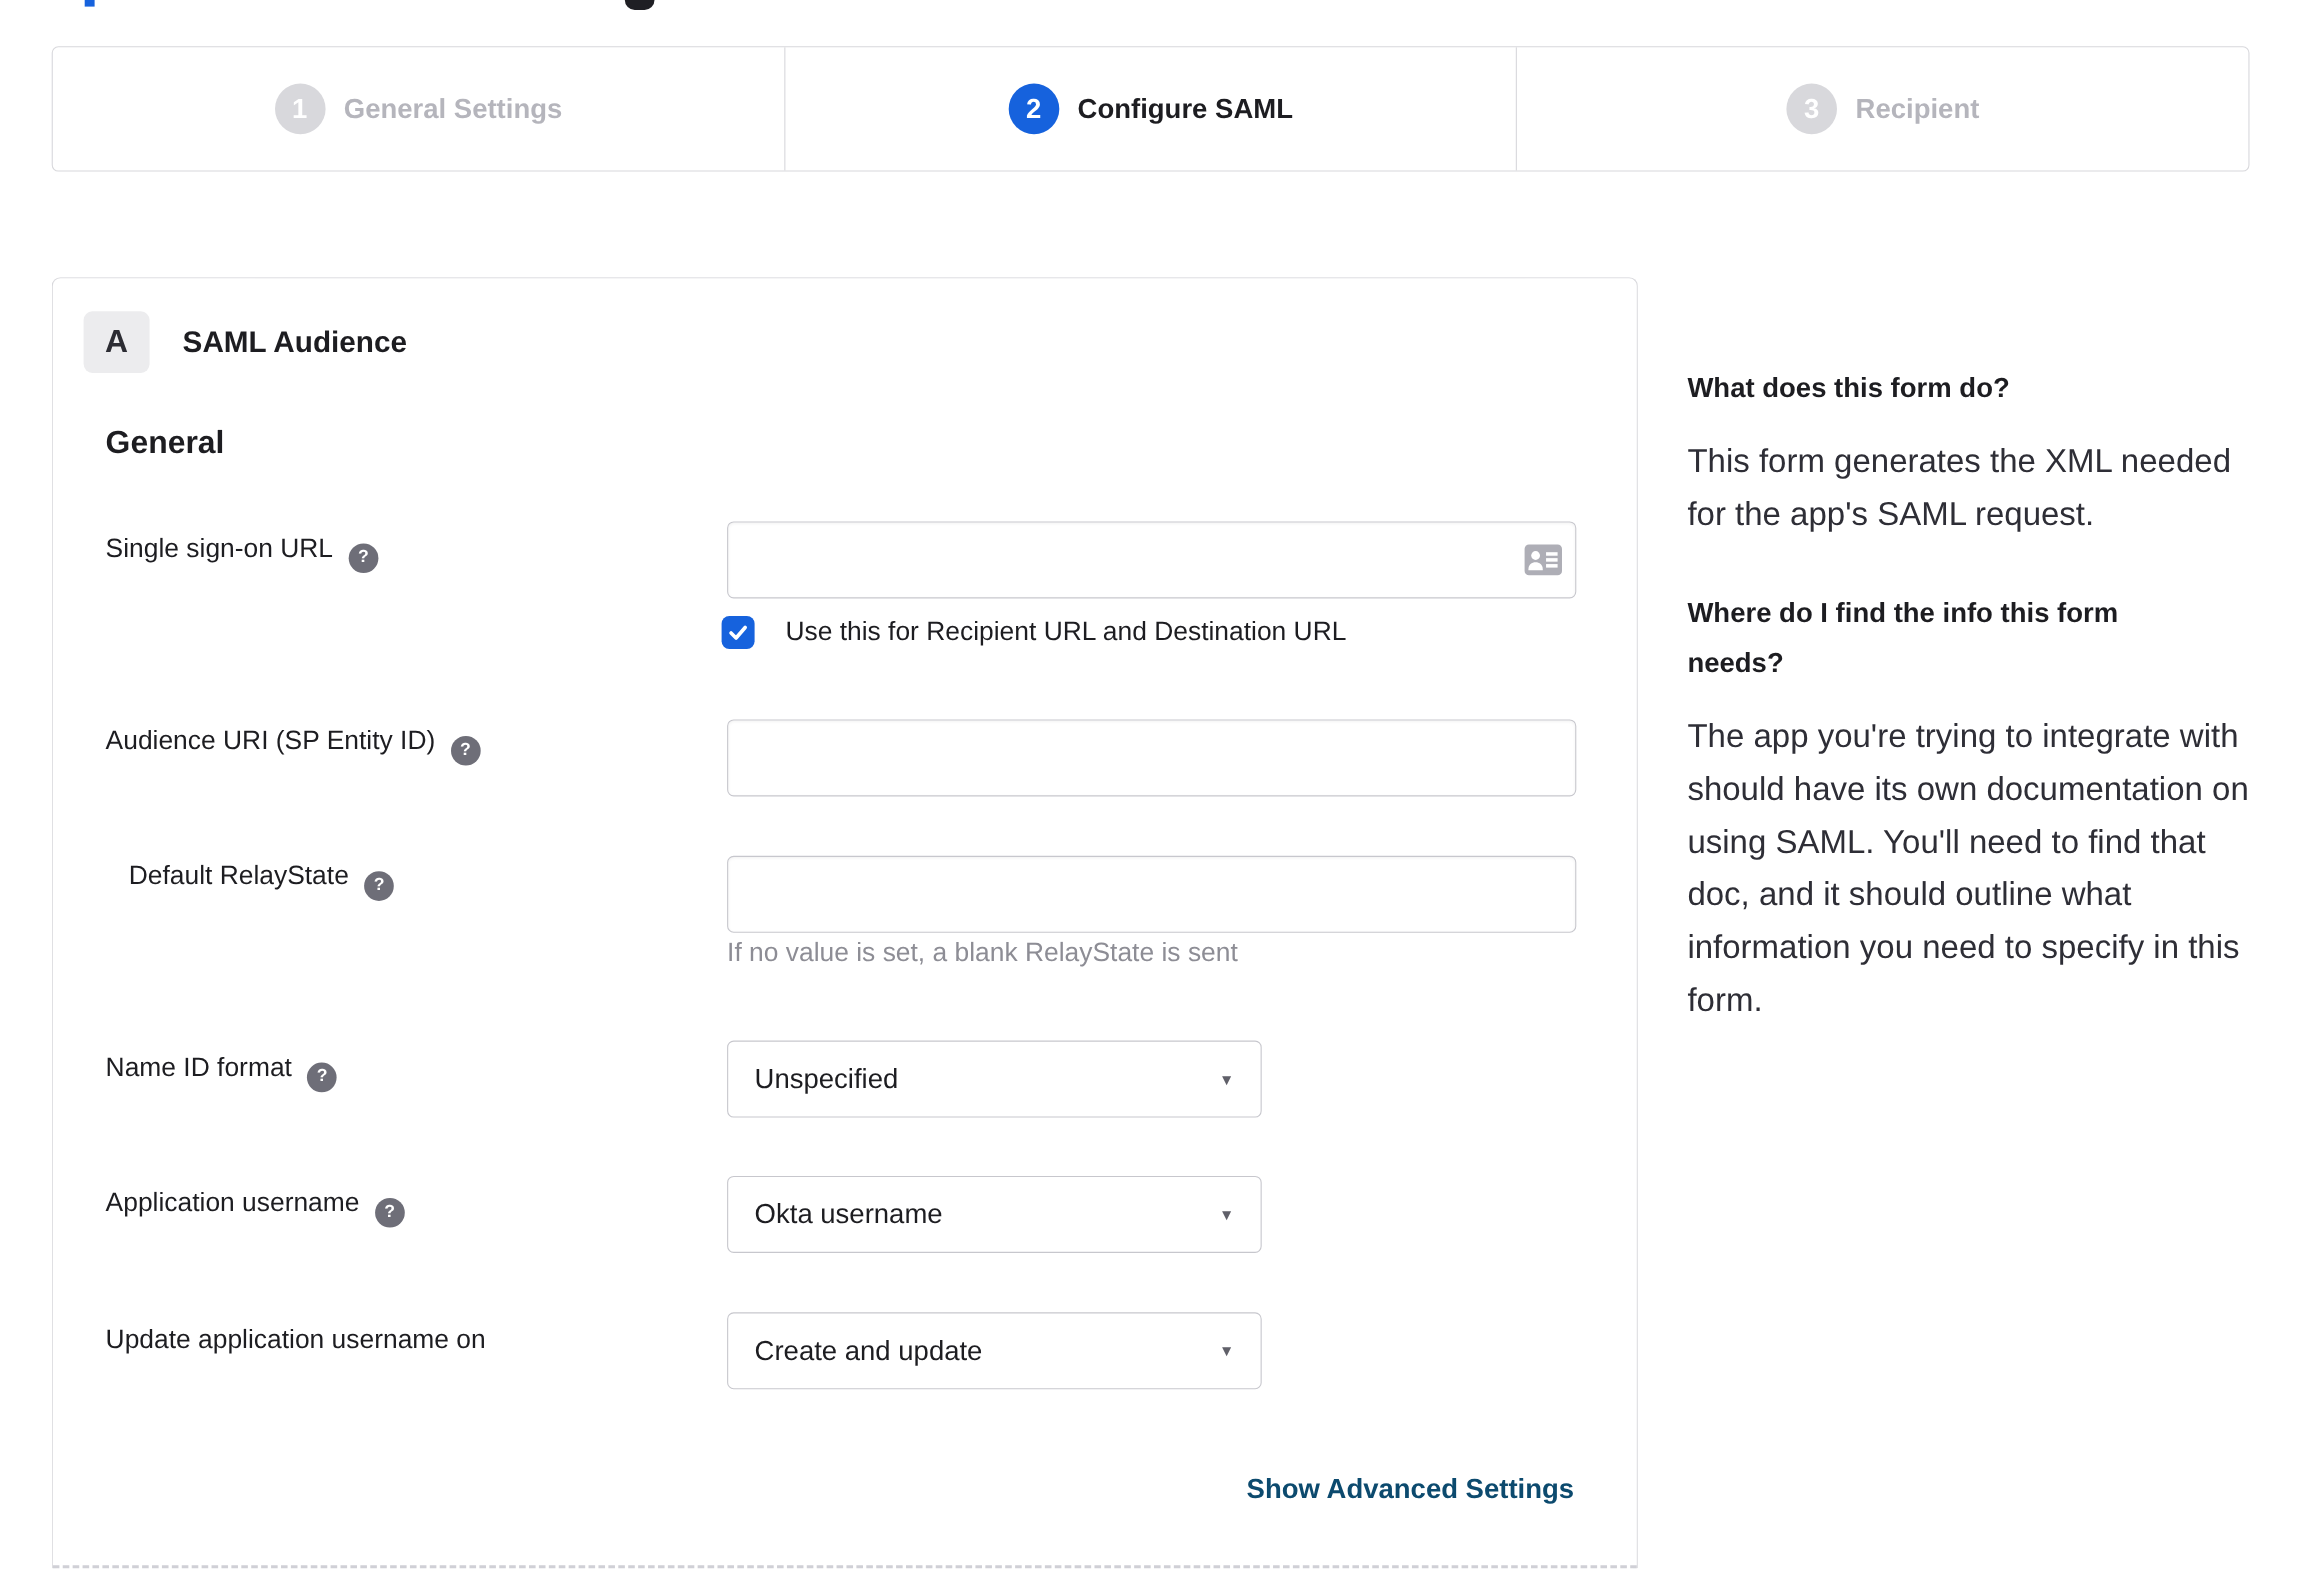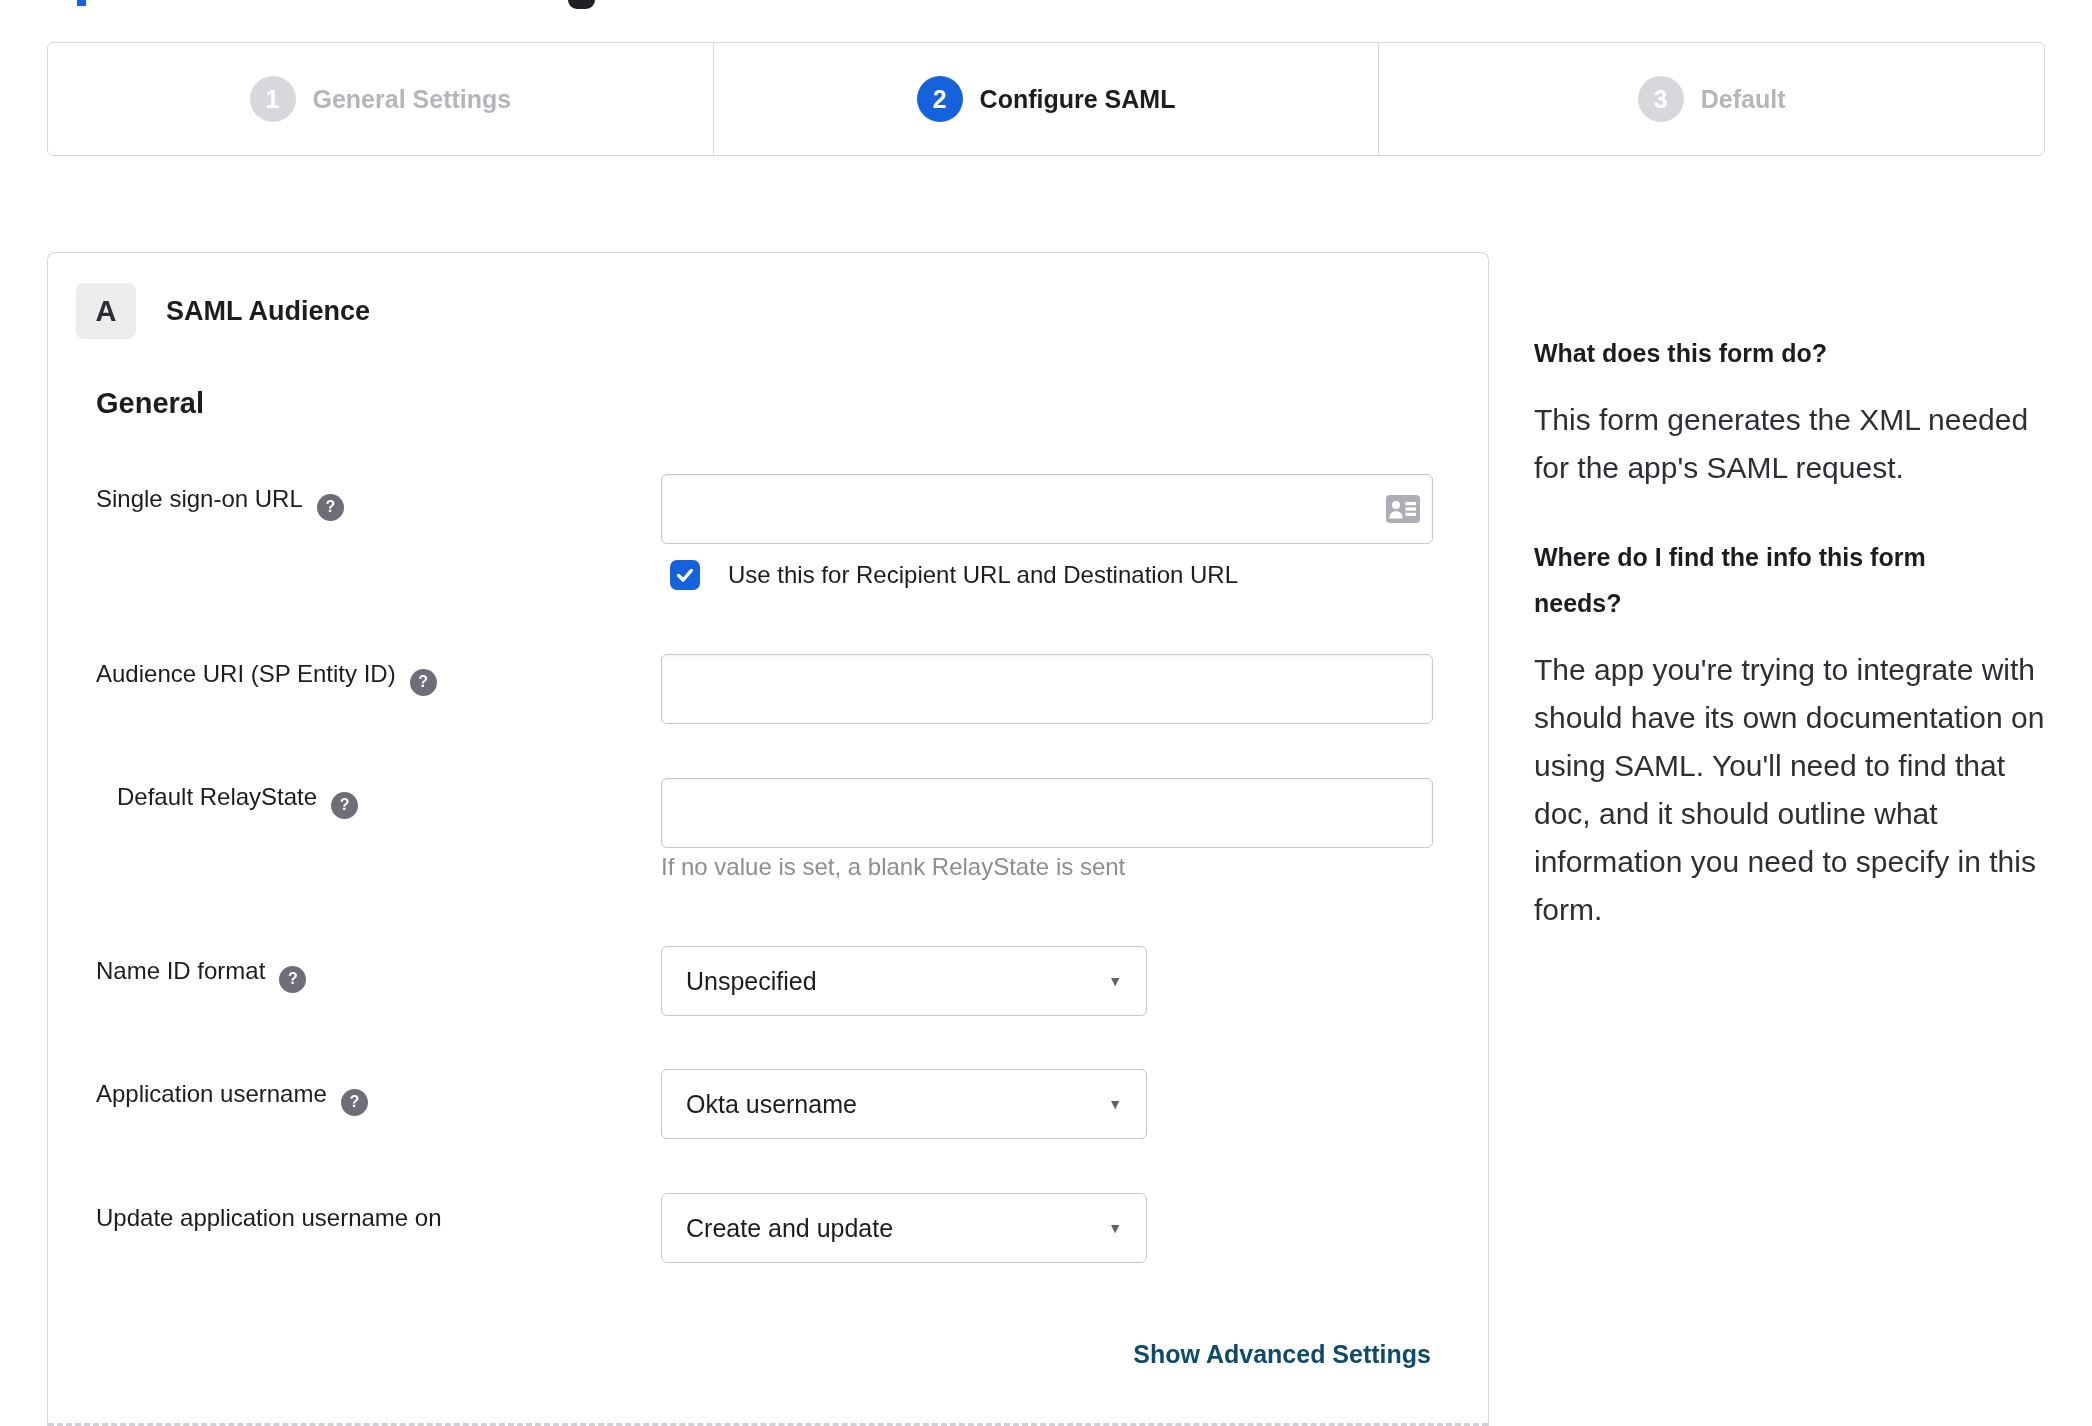--- a/index.html
+++ b/index.html
@@ -85,21 +85,21 @@
     border: 1px solid #c7c7cd; border-radius: 6px;
     box-shadow: inset 0 1px 3px rgba(0,0,0,0.06);
     font-family: "Liberation Sans", sans-serif;
     font-size: 24px; color: #1d1d21; padding: 0 56px 0 20px;
     background: #fff; outline: none;
   }
   .input-icon {
     position: absolute; left: 1337px; width: 36px; height: 30px;
     pointer-events: none;
   }
-  .checkbox-row { position: absolute; left: 608px; display: flex; align-items: center; gap: 28px; margin-left: 14px; }
+  .checkbox-row { position: absolute; left: 608px; display: flex; align-items: center; gap: 28px; }
   .checkbox {
     width: 30px; height: 30px; border-radius: 7px; background: #1662dd;
     display: flex; align-items: center; justify-content: center;
     flex: 0 0 auto; cursor: pointer;
   }
   .checkbox-label { font-size: 24px; color: #1d1d21; }
   .field-hint {
     position: absolute; left: 613px;
     font-size: 24px; color: #8d8d95;
   }
@@ -141,21 +141,21 @@
   <div class="step">
     <div class="step-circle">1</div>
     <div class="step-label">General Settings</div>
   </div>
   <div class="step active">
     <div class="step-circle">2</div>
     <div class="step-label">Configure SAML</div>
   </div>
   <div class="step">
     <div class="step-circle">3</div>
-    <div class="step-label">Default</div>
+    <div class="step-label">Recipient</div>
   </div>
 </div>
 
 <div class="panel">
   <div class="badge">A</div>
   <div class="panel-title">SAML Audience</div>
   <div class="section-heading">General</div>
 
   <div class="field-label" style="top: 232px;"><span>Single sign-on URL</span><span class="help-icon">?</span></div>
   <input class="text-input" style="top: 221px;" type="text" value="">

